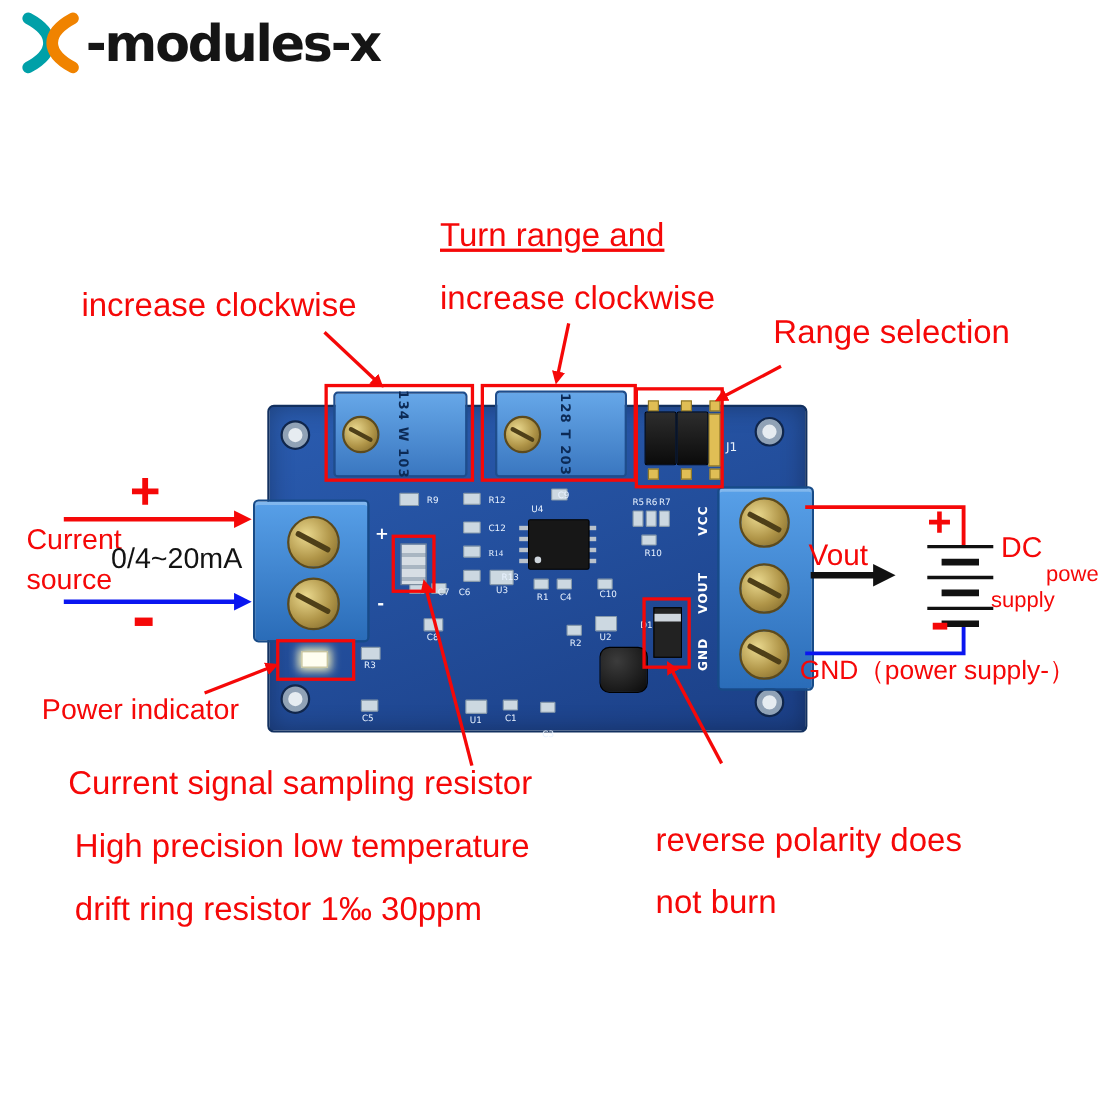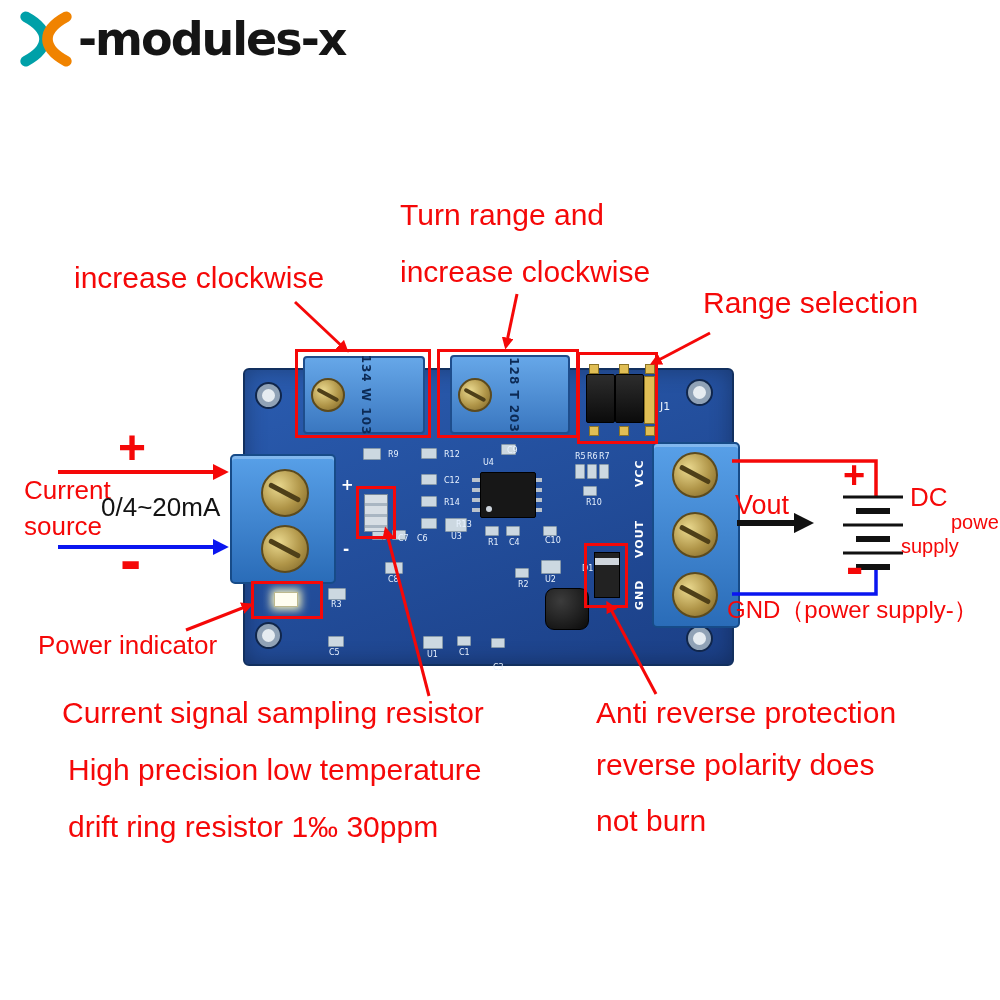--- a/index.html
+++ b/index.html
@@ -173,21 +173,21 @@
       <div class="smd-pad" style="left: 83px; top: 218px; width: 16px; height: 10px;"></div>
       <div class="smd-pad" style="left: 270px; top: 198px; width: 12px; height: 8px;"></div>
       <div class="smd-pad" style="left: 296px; top: 190px; width: 18px; height: 12px;"></div>
       <div class="smd-pad" style="left: 83px; top: 266px; width: 14px; height: 9px;"></div>
       <div class="smd-pad" style="left: 178px; top: 266px; width: 18px; height: 11px;"></div>
       <div class="smd-pad" style="left: 212px; top: 266px; width: 12px; height: 8px;"></div>
       <div class="smd-pad" style="left: 246px; top: 268px; width: 12px; height: 8px;"></div>
       <span class="comp-label" style="left: 143px; top: 80px;">R9</span>
       <span class="comp-label" style="left: 199px; top: 80px;">R12</span>
       <span class="comp-label" style="left: 199px; top: 106px;">C12</span>
-      <span class="comp-label" style="left: 199px; top: 128px;">R14</span>
+      <span class="comp-label" style="left: 199px; top: 128px; font-family: Liberation Serif, serif;">R14</span>
       <span class="comp-label" style="left: 199px; top: 150px; margin-left: 12px;">R13</span>
       <span class="comp-label" style="left: 238px; top: 88px;">U4</span>
       <span class="comp-label" style="left: 262px; top: 76px;">C9</span>
       <span class="comp-label" style="left: 330px; top: 82px;">R5</span>
       <span class="comp-label" style="left: 342px; top: 82px;">R6</span>
       <span class="comp-label" style="left: 354px; top: 82px;">R7</span>
       <span class="comp-label" style="left: 153px; top: 164px;">C7</span>
       <span class="comp-label" style="left: 172px; top: 164px;">C6</span>
       <span class="comp-label" style="left: 206px; top: 162px;">U3</span>
       <span class="comp-label" style="left: 243px; top: 168px;">R1</span>
@@ -242,37 +242,36 @@
       <line x1="843" y1="497" x2="903" y2="497" stroke="#111" stroke-width="3"></line>
       <line x1="856" y1="511" x2="890" y2="511" stroke="#111" stroke-width="6"></line>
       <line x1="843" y1="525" x2="903" y2="525" stroke="#111" stroke-width="3"></line>
       <line x1="856" y1="539" x2="890" y2="539" stroke="#111" stroke-width="6"></line>
       <line x1="843" y1="553" x2="903" y2="553" stroke="#111" stroke-width="3"></line>
       <line x1="856" y1="567" x2="890" y2="567" stroke="#111" stroke-width="6"></line>
     </g>
   </svg>
 
   <div class="ann" style="left:74px;top:263px;">increase clockwise</div>
-  <div class="ann" style="left:400px;top:200px;">Turn range and</div>
+  <div class="ann" style="left:400px;top:200px;text-decoration:underline;">Turn range and</div>
   <div class="ann" style="left:400px;top:257px;">increase clockwise</div>
   <div class="ann" style="left:703px;top:288px;">Range selection</div>
 
   <div class="ann bold" style="left:118px;top:424px;font-size:48px;">+</div>
   <div class="ann" style="left:24px;top:477px;font-size:26px;">Current</div>
   <div class="ann" style="left:24px;top:513px;font-size:26px;">source</div>
   <div class="ann ann-black" style="left:101px;top:494px;font-size:26px;">0/4~20mA</div>
   <div class="ann bold" style="left:120px;top:528px;font-size:64px;">-</div>
 
   <div class="ann" style="left:38px;top:632px;font-size:26px;">Power indicator</div>
 
   <div class="ann" style="left:62px;top:698px;">Current signal sampling resistor</div>
   <div class="ann" style="left:68px;top:755px;">High precision low temperature</div>
   <div class="ann" style="left:68px;top:812px;">drift ring resistor 1‰ 30ppm</div>
 
-  <div class="ann" style="left:596px;top:698px;">Anti reverse protection</div>
   <div class="ann" style="left:596px;top:750px;">reverse polarity does</div>
   <div class="ann" style="left:596px;top:806px;">not burn</div>
 
   <div class="ann" style="left:735px;top:492px;font-size:27px;">Vout</div>
   <div class="ann" style="left:910px;top:484px;font-size:26px;">DC</div>
   <div class="ann" style="left:903px;top:512px;font-size:20px;margin-left:48px;">power</div>
   <div class="ann" style="left:901px;top:536px;font-size:20px;">supply</div>
   <div class="ann bold" style="left:843px;top:456px;font-size:38px;">+</div>
   <div class="ann bold" style="left:846px;top:540px;font-size:52px;">-</div>
   <div class="ann" style="left:727px;top:598px;font-size:24px;">GND（power supply-）</div>

